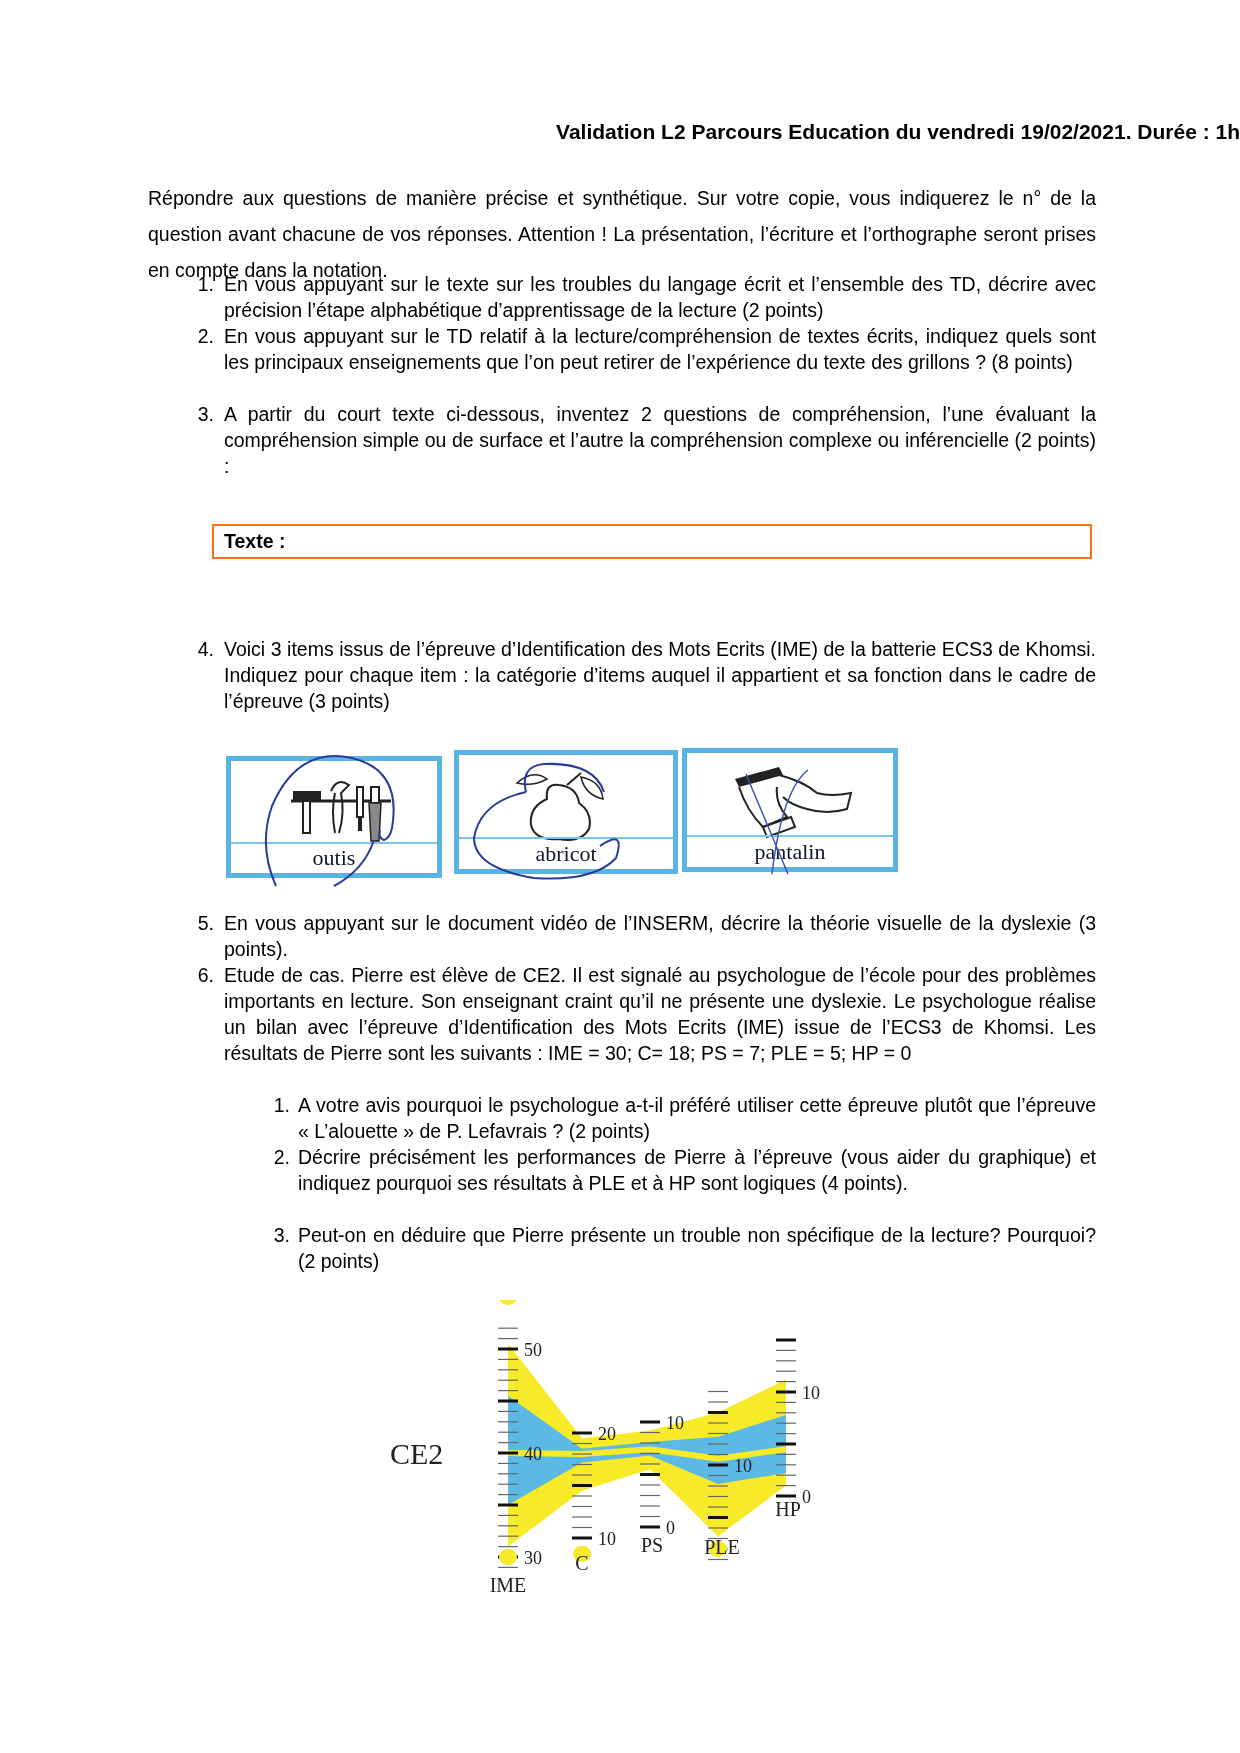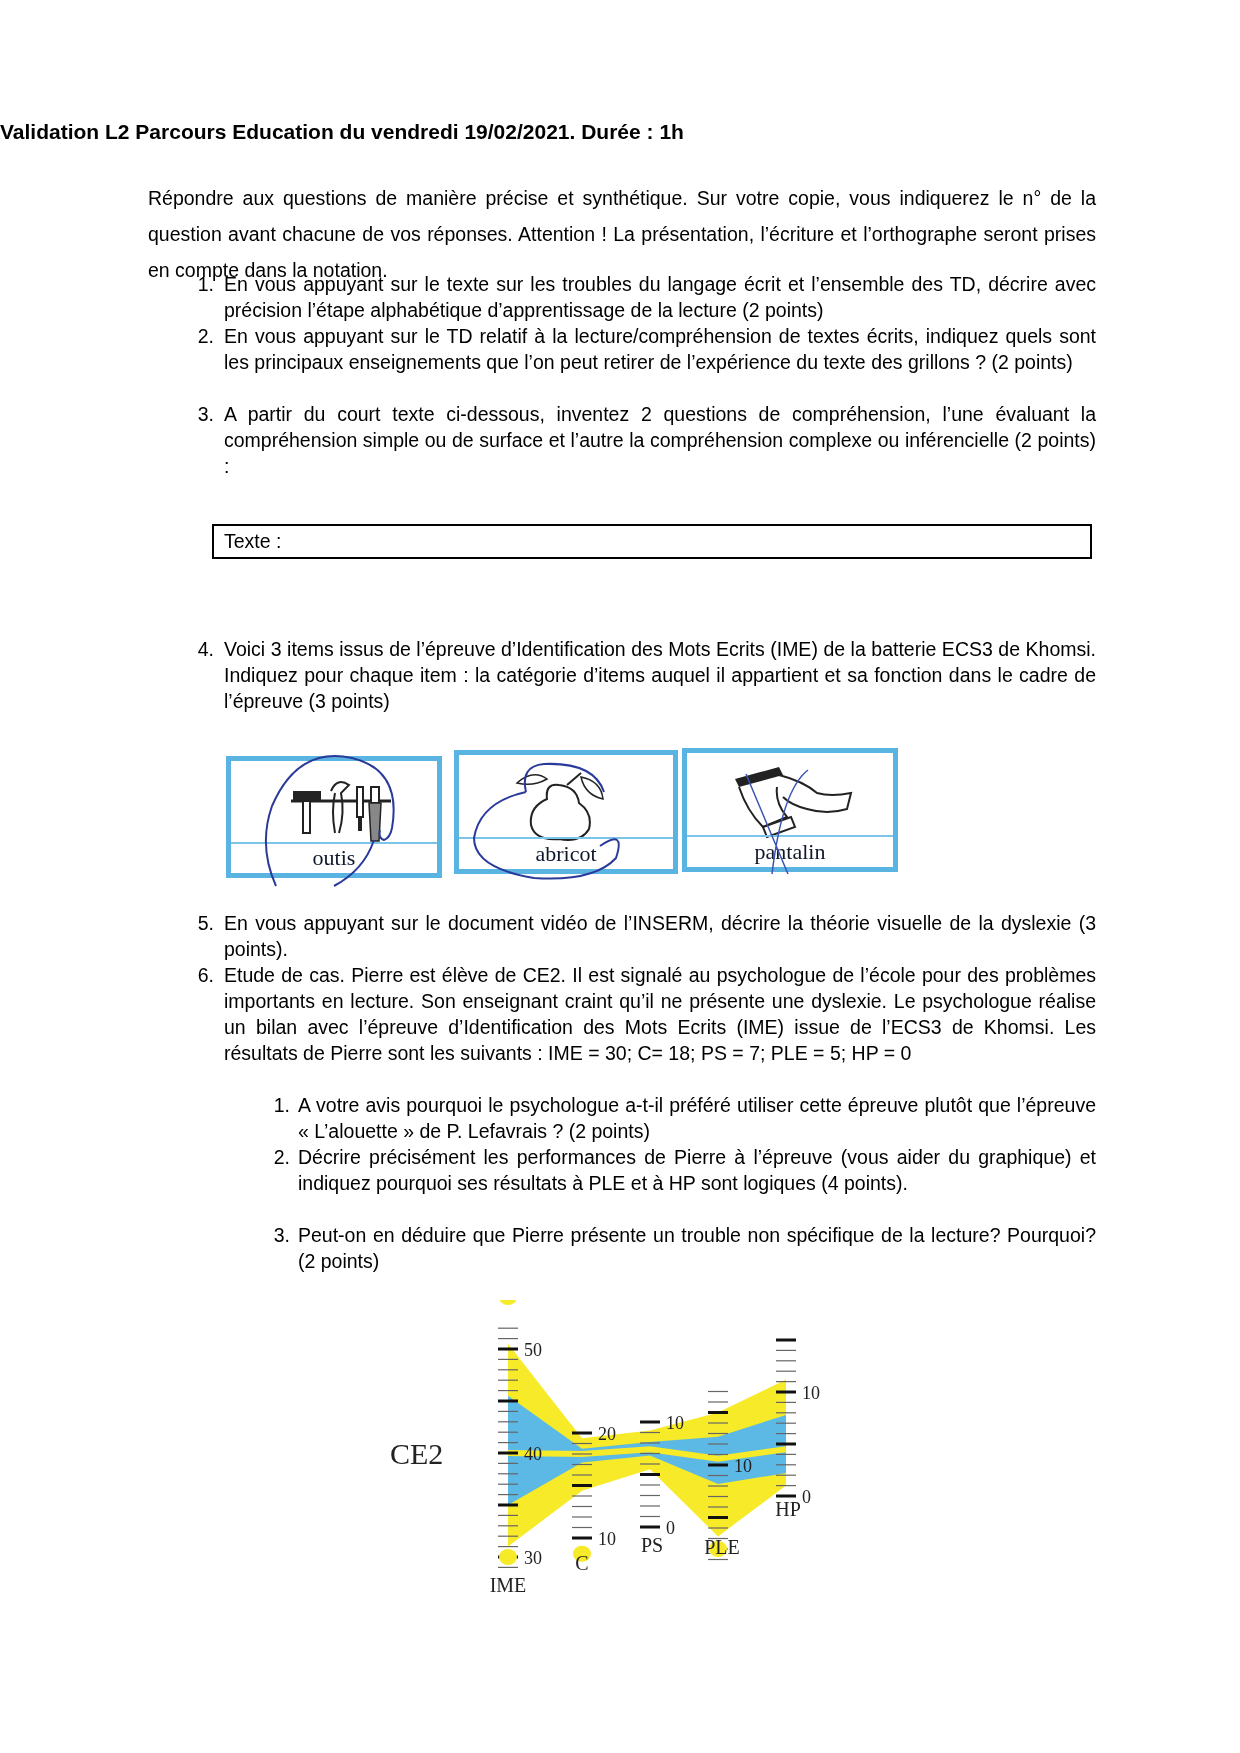--- a/index.html
+++ b/index.html
@@ -1,27 +1,27 @@
 <!DOCTYPE html>
 <html><head>
 <meta charset="utf-8">
 <style>
   html, body { margin: 0; padding: 0; background: #ffffff; }
   body { width: 1240px; height: 1753px; position: relative; overflow: hidden;
          font-family: "Liberation Sans", sans-serif; color: #000; }
-  .page-title { position: absolute; top: 120px; left: 0; width: 1240px; text-align: left;
+  .page-title { position: absolute; top: 120px; left: 0; width: 1240px; text-align: right;
          font-size: 21px; font-weight: bold; }
   .intro { position: absolute; top: 180px; left: 148px; width: 948px; font-size: 19.5px; line-height: 36px;
          text-align: justify; }
   .q { position: absolute; left: 224px; width: 872px; font-size: 19.5px; line-height: 26px; text-align: justify; }
   .qnum { position: absolute; left: -42px; top: 0; width: 32px; text-align: right; }
   .subq { position: absolute; left: 298px; width: 798px; font-size: 19.5px; line-height: 26px; text-align: justify; }
   .subq .qnum { left: -40px; }
-  .textbox { position: absolute; top: 524px; left: 212px; width: 880px; border: 2px solid #000000;
-         font-size: 19.5px; line-height: 26px; font-weight: normal; padding: 2px 10px 3px 10px; box-sizing: border-box;
+  .textbox { position: absolute; top: 524px; left: 212px; width: 880px; border: 2px solid #f97316;
+         font-size: 19.5px; line-height: 26px; font-weight: bold; padding: 2px 10px 3px 10px; box-sizing: border-box;
          text-align: justify; }
   .cards { position: absolute; top: 748px; left: 226px; width: 690px; height: 140px; }
   .card { position: absolute; border: 5px solid #5ab4e2; background: #fff; box-sizing: border-box; }
   .card .pic { position: absolute; left: 0; right: 0; top: 0; height: 72%; }
   .card .divider { position: absolute; left: 0; right: 0; top: 72%; border-top: 2px solid #7cc4e8; }
   .card .word { position: absolute; left: 0; right: 0; bottom: 2px; text-align: center;
          font-family: "Liberation Serif", serif; font-size: 22px; color: #0f172a; }
   .scribble { position: absolute; pointer-events: none; }
   .chart { position: absolute; left: 360px; top: 1300px; width: 480px; height: 300px; }
   .chart svg { width: 480px; height: 300px; }
@@ -33,21 +33,21 @@
 <div class="page-title">Validation L2 Parcours Education du vendredi 19/02/2021. Durée : 1h</div>
 
 <div class="intro">Répondre aux questions de manière précise et synthétique. Sur votre copie, vous indiquerez le n° de la question avant chacune de vos réponses. Attention ! La présentation, l’écriture et l’orthographe seront prises en compte dans la notation.</div>
 
 <div class="q" style="top:271px">
   <span class="qnum">1.</span>
   <span>En vous appuyant sur le texte sur les troubles du langage écrit et l’ensemble des TD, décrire avec précision l’étape alphabétique d’apprentissage de la lecture (2 points)</span>
 </div>
 <div class="q" style="top:323px">
   <span class="qnum">2.</span>
-  <span>En vous appuyant sur le TD relatif à la lecture/compréhension de textes écrits, indiquez quels sont les principaux enseignements que l’on peut retirer de l’expérience du texte des grillons ? (2 points)</span>
+  <span>En vous appuyant sur le TD relatif à la lecture/compréhension de textes écrits, indiquez quels sont les principaux enseignements que l’on peut retirer de l’expérience du texte des grillons ? (8 points)</span>
 </div>
 <div class="q" style="top:401px">
   <span class="qnum">3.</span>
   <span>A partir du court texte ci-dessous, inventez 2 questions de compréhension, l’une évaluant la compréhension simple ou de surface et l’autre la compréhension complexe ou inférencielle (2 points) :</span>
 </div>
 
 <div class="textbox">
   <div>Texte :</div>
 </div>
 

